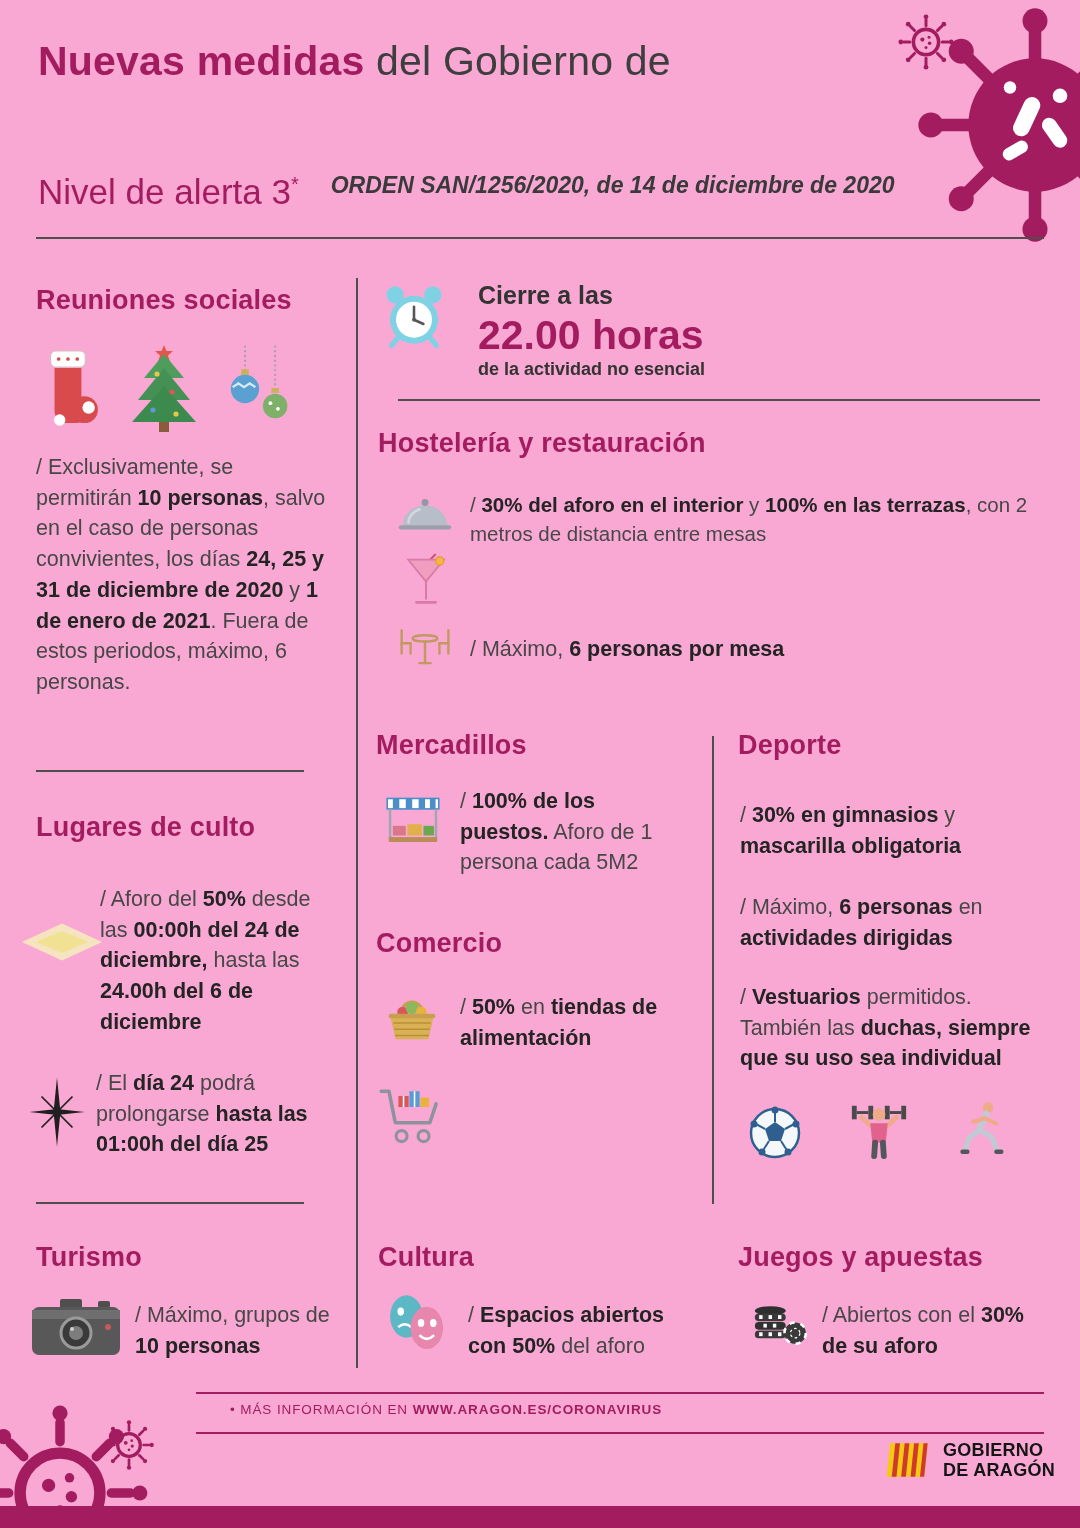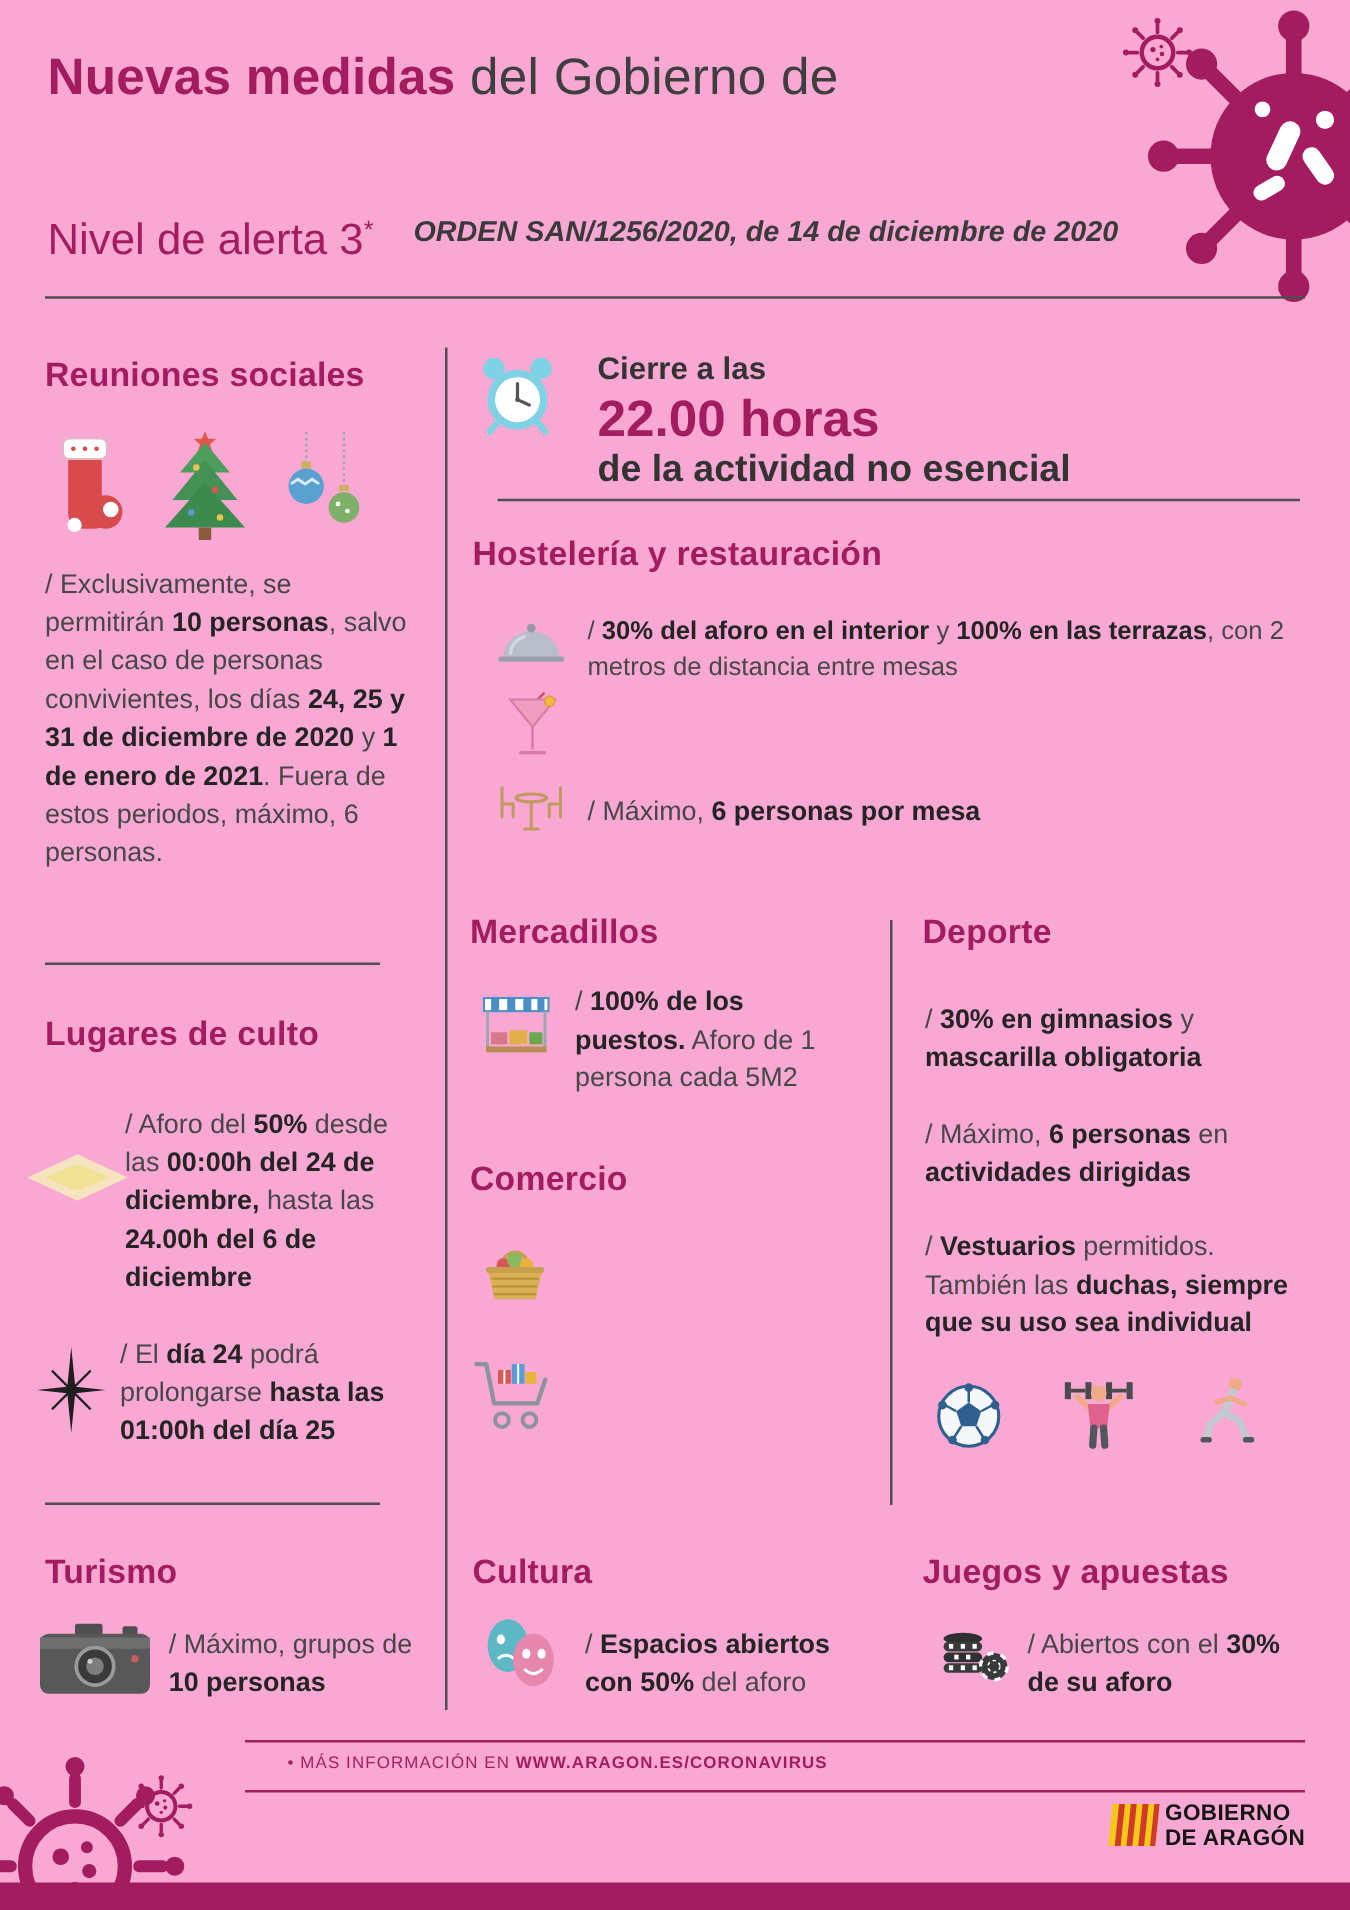--- a/index.html
+++ b/index.html
@@ -13,25 +13,25 @@
   .alert sup{font-size:20px;}
   .orden{font-size:23px;font-style:italic;font-weight:700;color:#3a3a3a;}
   .h{font-size:27px;font-weight:700;color:var(--mag);letter-spacing:.2px;}
   .rich{font-size:21.5px;color:#474747;line-height:1.43;}
   .rich .b{font-weight:700;color:#242424;}
   .hr{height:2px;background:#4e4e4e;}
   .vr{width:2px;background:#4e4e4e;}
   .hr-mag{height:2px;background:var(--mag);}
   .cierre-l1{font-size:25px;font-weight:700;color:#333;}
   .cierre-big{font-size:41px;font-weight:700;color:var(--mag);}
-  .cierre-rest{font-size:30px;font-weight:700;color:#333;}
+  .cierre-rest{font-size:18px;font-weight:700;color:#333;}
   .row2{display:flex;align-items:baseline;margin-top:2px;flex-direction:column;}
   .info{font-size:13.5px;color:var(--mag);letter-spacing:.9px;font-weight:500;}
   .info .b{font-weight:700;}
-  .logo{display:flex;gap:2px;align-items:center;}
+  .logo{display:flex;gap:13px;align-items:center;}
   .logo-text{font-size:18px;font-weight:800;color:#151515;line-height:1.12;letter-spacing:.3px;}
   .bar{background:var(--mag);}
 </style>
 </head>
 <body>
 
 <svg width="0" height="0" style="position:absolute">
   <defs>
     <g id="vfill">
       <g stroke="#A31C5F" stroke-width="6" stroke-linecap="round">
@@ -262,20 +262,21 @@
     <path d="M22 34 a14 16 0 0 1 28 0" fill="none" stroke="#c79f4e" stroke-width="4"></path>
     <circle cx="24" cy="31" r="7" fill="#d95757"></circle>
       <circle cx="36" cy="26" r="8" fill="#8ab85c"></circle>
       <circle cx="48" cy="31" r="7" fill="#e8b23c"></circle>
     <polygon points="8,36 64,36 57,66 15,66" fill="#d9b054"></polygon>
     <line x1="12" y1="45" x2="60" y2="45" stroke="#b89038" stroke-width="2"></line>
     <line x1="13" y1="53" x2="59" y2="53" stroke="#b89038" stroke-width="2"></line>
     <line x1="14" y1="61" x2="58" y2="61" stroke="#b89038" stroke-width="2"></line>
     <rect x="6" y="33" width="60" height="6" rx="3" fill="#c79f4e"></rect>
   </svg>
+  <div class="abs rich" style="left:460px;top:992px;width:228px;"><span>/ </span><span class="b">50%</span><span> en </span><span class="b">tiendas de alimentación</span></div>
 
   <svg class="abs" style="left:378px;top:1082px;width:66px;height:72px;" viewBox="0 0 84 80">
     <rect x="26" y="12" width="13" height="14" fill="#d95757"></rect>
     <rect x="40" y="6" width="13" height="20" fill="#5b9bd5"></rect>
     <rect x="54" y="14" width="11" height="12" fill="#e8b23c"></rect>
     <line x1="32.5" y1="12" x2="32.5" y2="26" stroke="#fff" stroke-width="2"></line>
     <line x1="46.5" y1="6" x2="46.5" y2="26" stroke="#fff" stroke-width="2"></line>
     <polyline points="4,6 14,6 22,46 66,46 74,22" fill="none" stroke="#8d939d" stroke-width="4.5" stroke-linecap="round" stroke-linejoin="round"></polyline>
     <circle cx="30" cy="63" r="7" fill="none" stroke="#8d939d" stroke-width="4"></circle>
     <circle cx="58" cy="63" r="7" fill="none" stroke="#8d939d" stroke-width="4"></circle>

